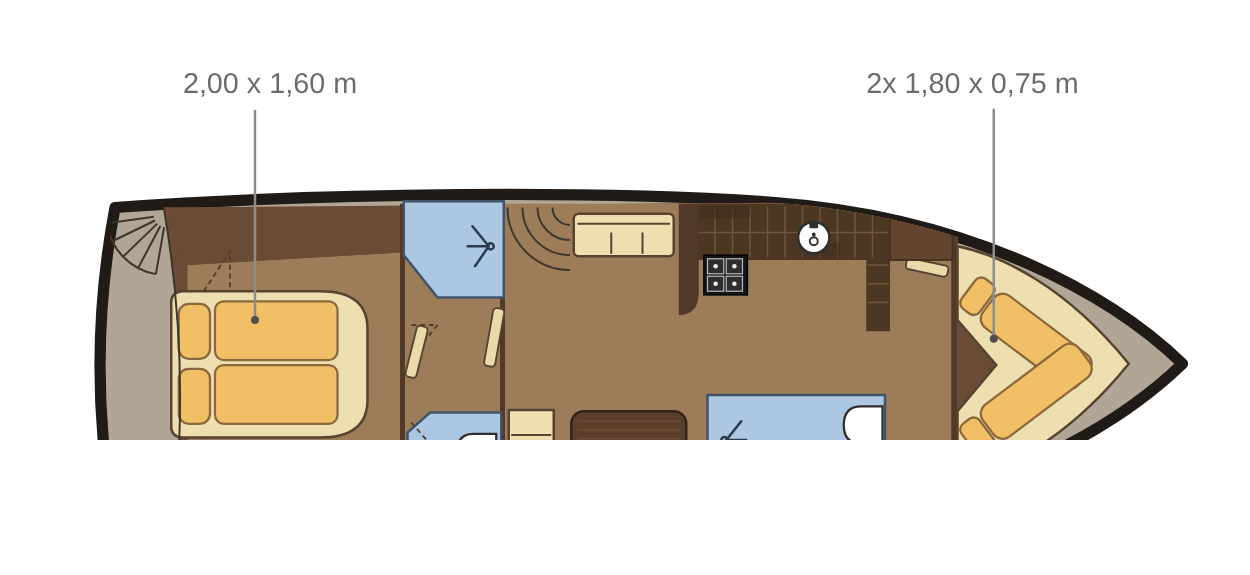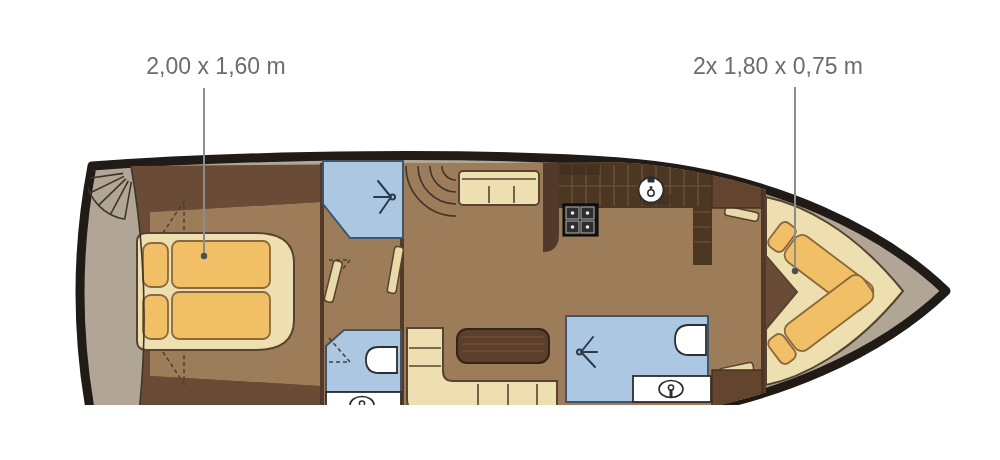--- a/index.html
+++ b/index.html
@@ -1,16 +1,16 @@
 <!DOCTYPE html>
 <html><head>
 <meta charset="utf-8">
 <style>
   html,body{margin:0;padding:0;background:#ffffff;}
-  .stage{position:relative;width:1000px;height:405px;background:#ffffff;overflow:hidden;
+  .stage{position:relative;width:1000px;height:352px;background:#ffffff;overflow:hidden;
          font-family:"Liberation Sans", sans-serif;}
   svg{position:absolute;left:0;top:0;}
   .hull{fill:#b1a695;stroke:#201b16;stroke-width:9;stroke-linejoin:round;}
   .wall{fill:#6a4c36;}
   .wall2{fill:#52392a;}
   .floor{fill:#9c7c59;}
   .cream{fill:#eedfb0;stroke:#564330;stroke-width:2;}
   .orange{fill:#f1bf66;stroke:#8a683c;stroke-width:1.8;}
   .blue{fill:#abc7e2;stroke:#42546a;stroke-width:2;}
   .white-fix{fill:#ffffff;stroke:#2e2e2e;stroke-width:1.8;}

